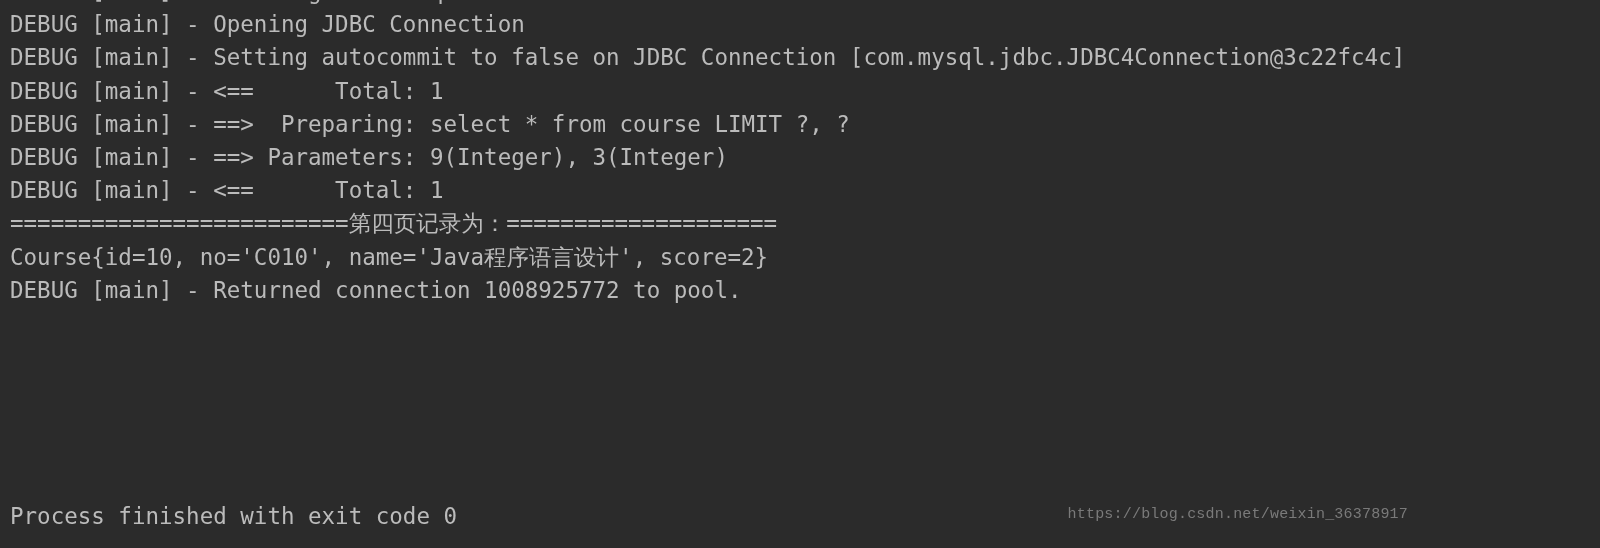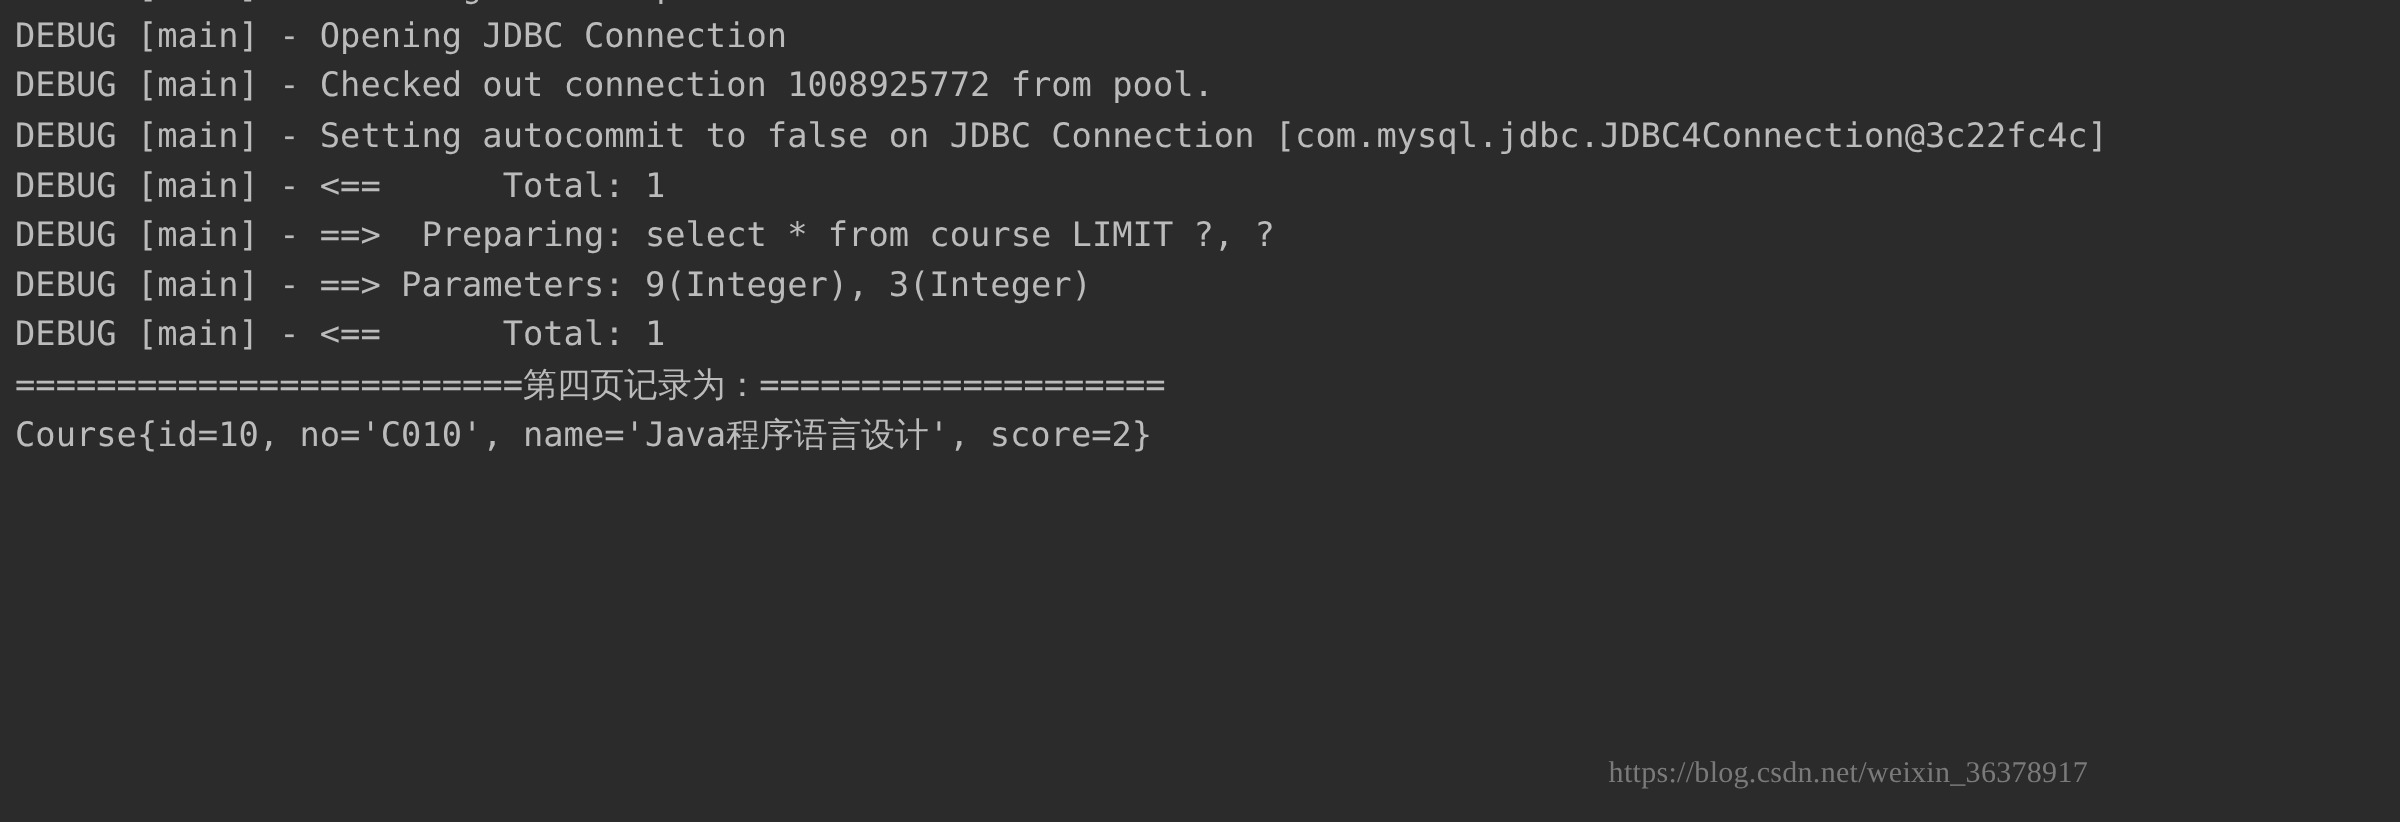--- a/index.html
+++ b/index.html
@@ -51,45 +51,46 @@
     position: absolute;
     left: 10px;
     top: 500px;
     font-size: 22.5px;
     line-height: 33.2px;
     white-space: pre;
     color: #bbbbbb;
   }
   .watermark {
     position: absolute;
-    right: 16px;
+    right: 0;
     top: 505px;
-    font-family: Liberation Serif, serif;
-    font-size: 20px;
+    font-family: Liberation Mono, monospace;
+    font-size: 15px;
     line-height: 20px;
     color: #7a7a7a;
     white-space: pre;
     letter-spacing: 0.2px;
   }
 </style>
 </head>
 <body>
 
 <div id="console-root">
 
   <div class="log-area">
     <div class="log-line clipped-top">DEBUG [main] - Creating a new SqlSession</div>
     <div class="log-line">DEBUG [main] - Opening JDBC Connection</div>
-    <div class="log-line">DEBUG [main] - Checked out connection 1008925772 from pool.</div>
     <div class="log-line">DEBUG [main] - Setting autocommit to false on JDBC Connection [com.mysql.jdbc.JDBC4Connection@3c22fc4c]</div>
     <div class="log-line">DEBUG [main] - &lt;==      Total: 1</div>
     <div class="log-line">DEBUG [main] - ==&gt;  Preparing: select * from course LIMIT ?, ?</div>
     <div class="log-line">DEBUG [main] - ==&gt; Parameters: 9(Integer), 3(Integer)</div>
     <div class="log-line">DEBUG [main] - &lt;==      Total: 1</div>
     <div class="log-line">=========================第四页记录为：====================</div>
     <div class="log-line">Course{id=10, no='C010', name='Java程序语言设计', score=2}</div>
+    <div class="log-line">DEBUG [main] - Returned connection 1008925772 to pool.</div>
     <div class="log-line blank"></div>
   </div>
 
+  <div class="proc-line">Process finished with exit code 0</div>
 
   <div class="watermark">https://blog.csdn.net/weixin_36378917</div>
 
 </div>
 
 </body></html>

